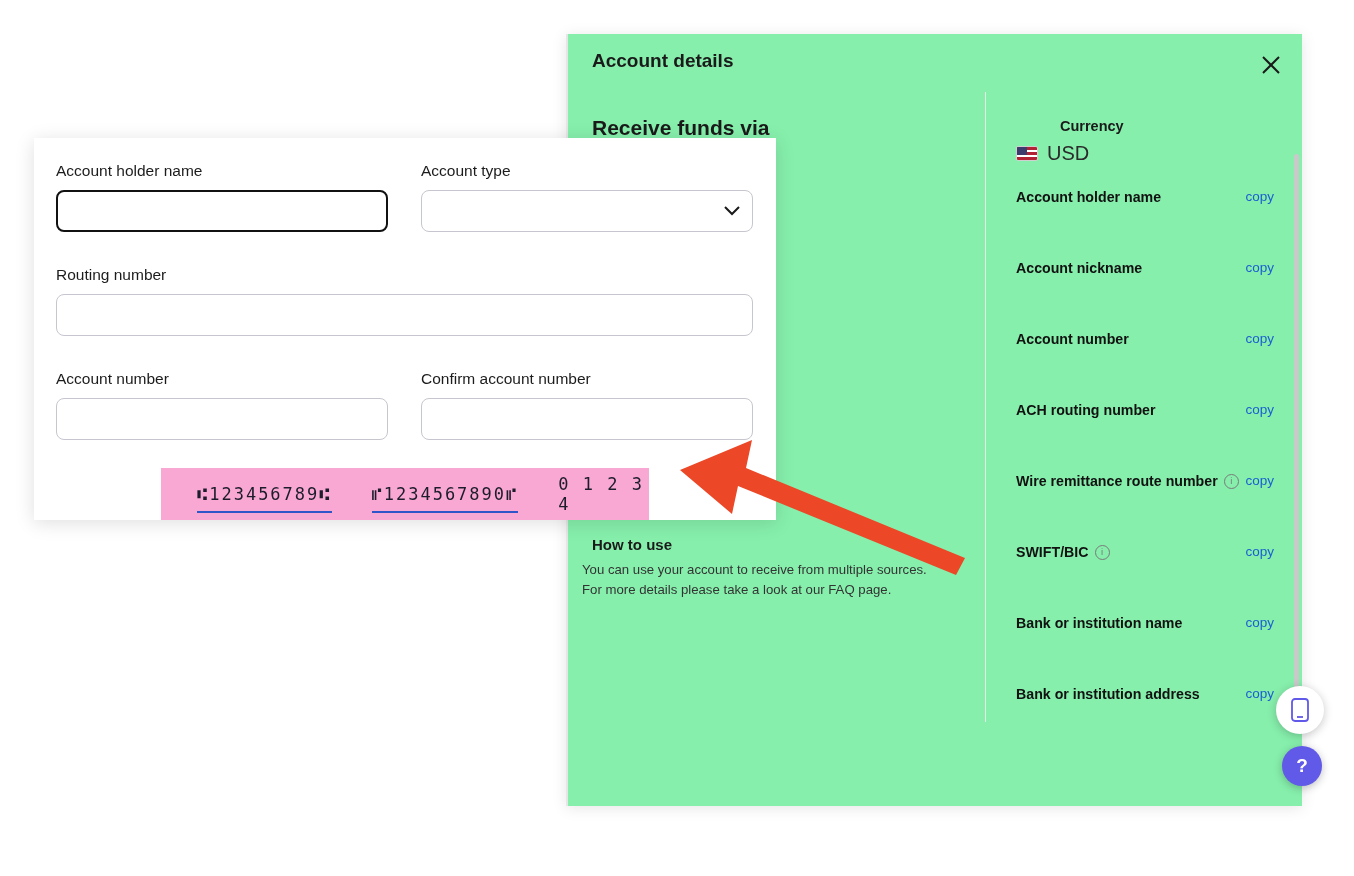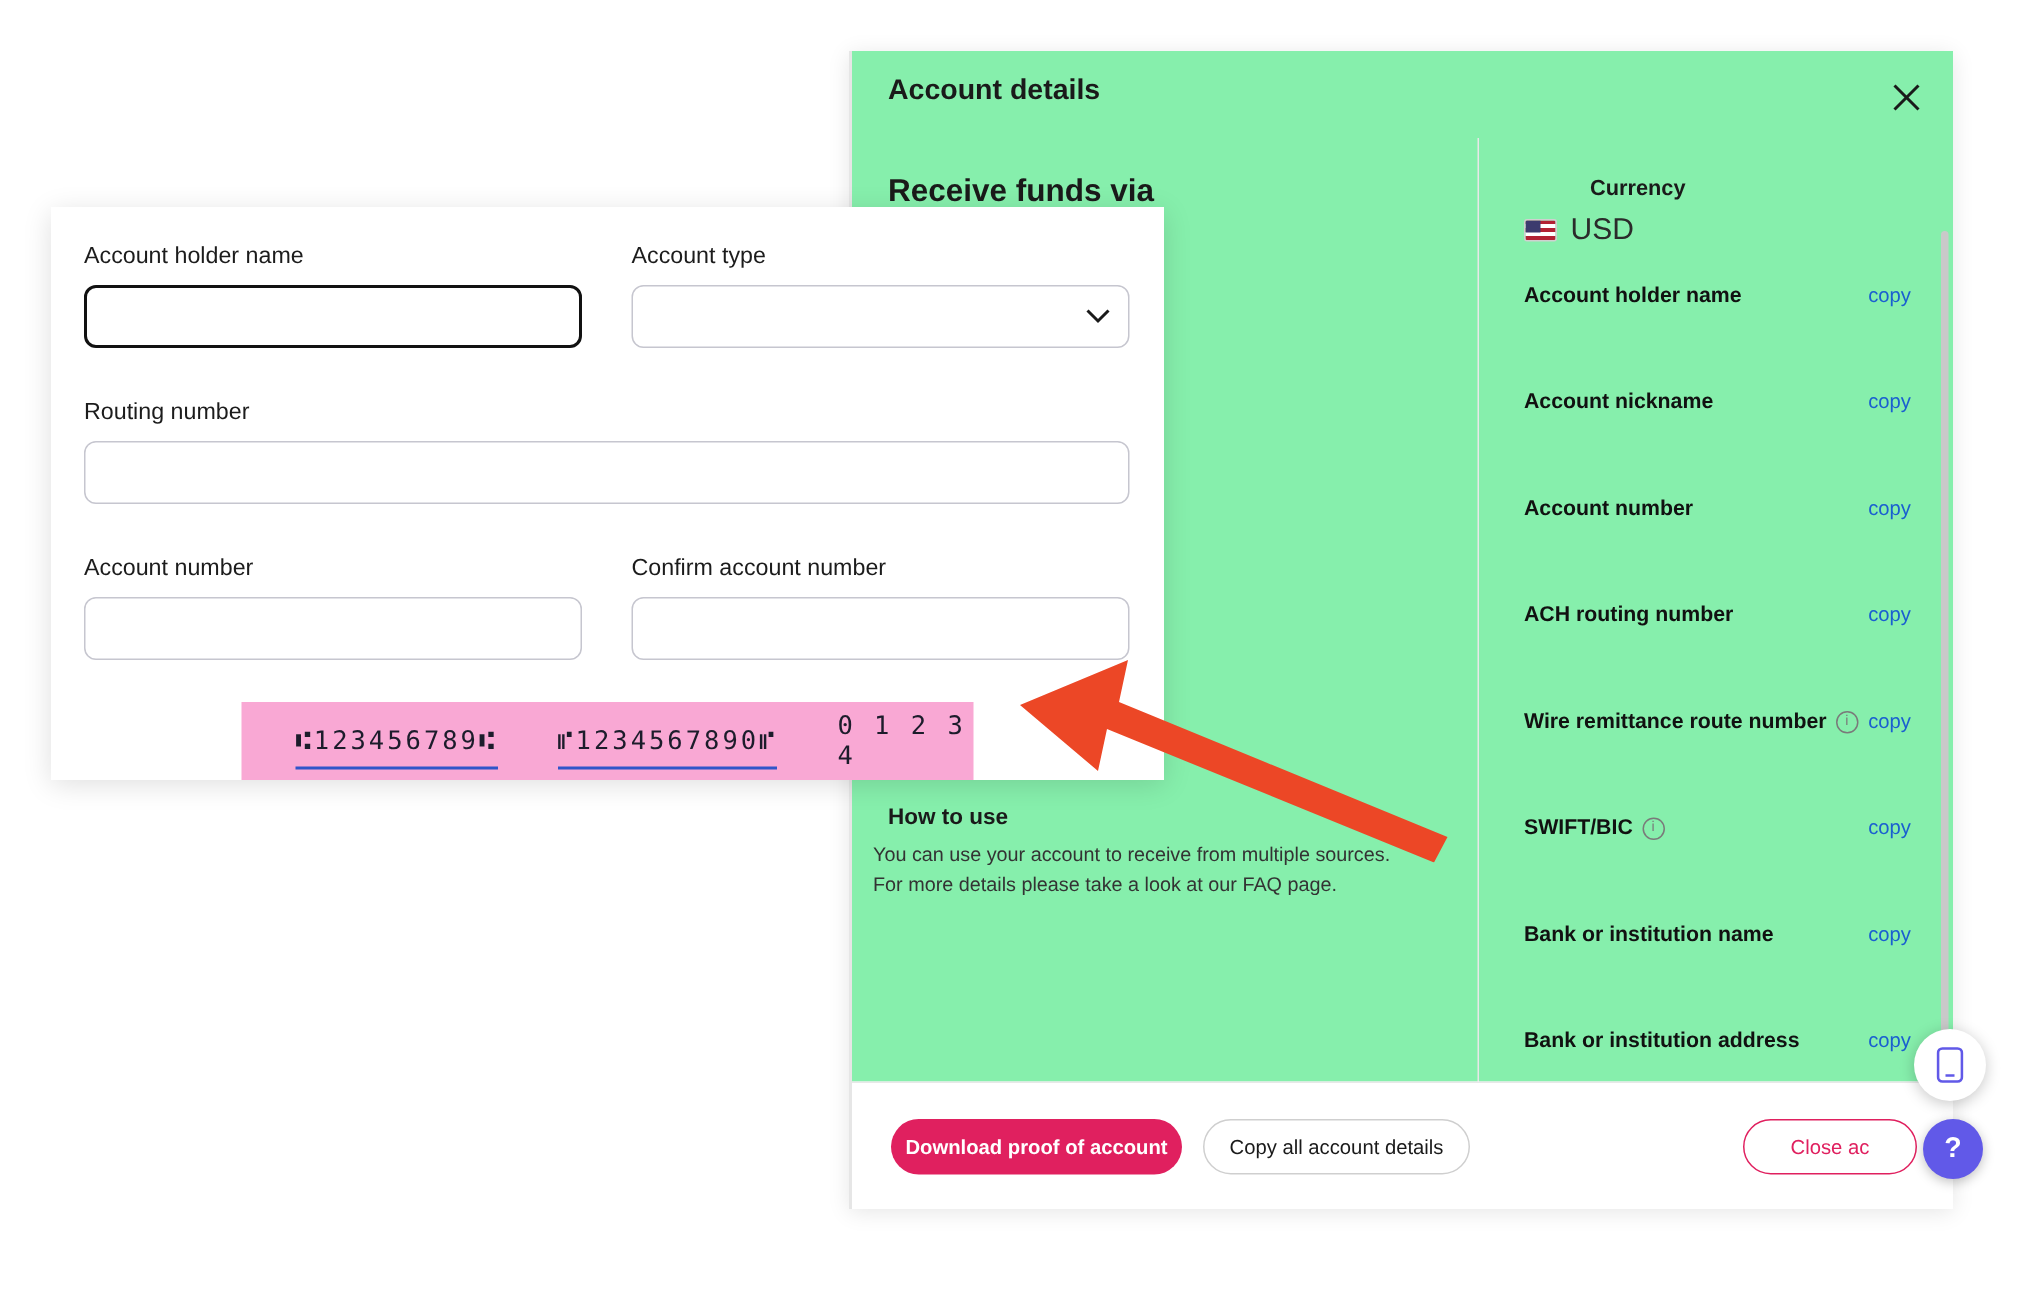--- a/index.html
+++ b/index.html
@@ -443,25 +443,20 @@
           <span>Bank or institution address</span>
         </div>
         <div class="detail-value"></div>
         <div class="detail-action">copy</div>
       </div>
 
       <div class="panel-scrollbar"></div>
     </div>
   </div>
 
-  <div class="panel-footer">
-    <div class="btn btn-primary">Download proof of account</div>
-    <div class="btn btn-outline">Copy all account details</div>
-    <div class="btn btn-danger">Close ac</div>
-  </div>
 </div>
 
 <div class="form-card">
 
   <div class="field-label" style="left:22px; top:24px;">Account holder name</div>
   <input class="input focused" style="left: 22px; top: 52px; width: 332px;" placeholder="">
 
   <div class="field-label" style="left:387px; top:24px;">Account type</div>
   <div class="input" style="left:387px; top:52px; width:332px;"></div>
   <div class="select-caret" style="left:688px; top:66px;">

